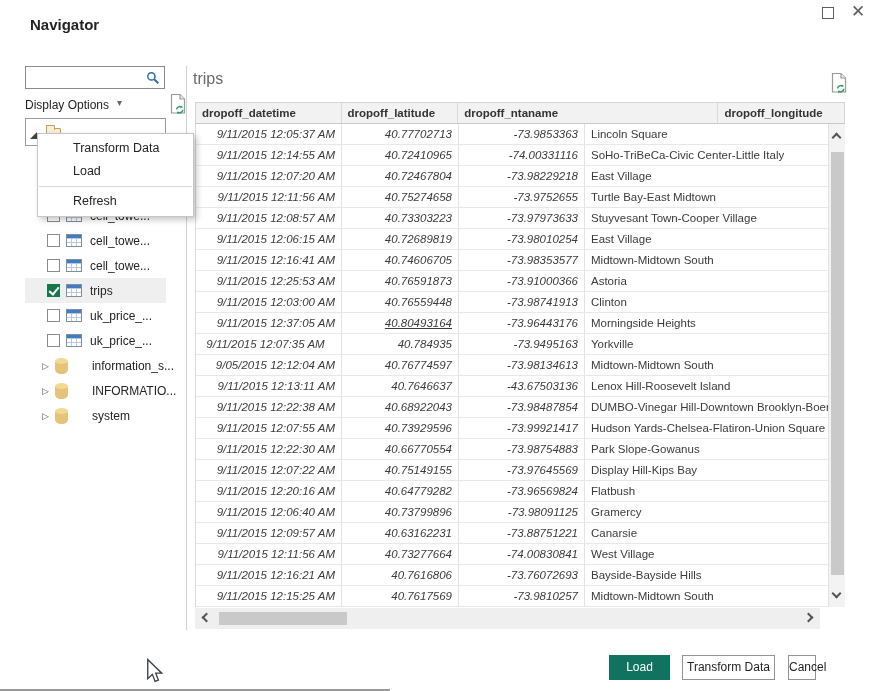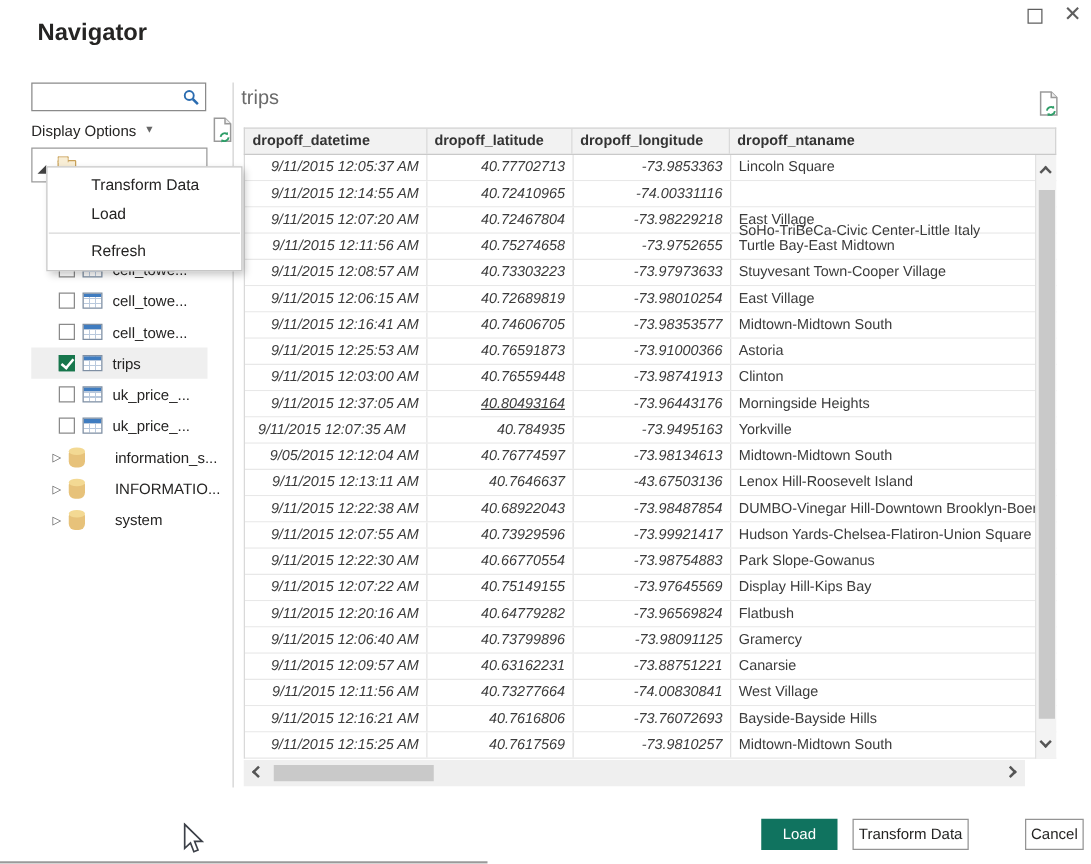--- a/index.html
+++ b/index.html
@@ -1,21 +1,21 @@
 <!DOCTYPE html>
 <html><head>
 <meta charset="utf-8">
 <style>
   * { box-sizing: border-box; margin: 0; padding: 0; }
   html,body { background:#fff; }
   body { font-family: "Liberation Sans", sans-serif; }
   .stage { position:relative; width:873px; height:691px; background:#fff; overflow:hidden; }
 
   
-  .dlg-title { position:absolute; left:30px; top:16px; font-size:19px; font-weight:700; color:#252423; }
+  .dlg-title { position:absolute; left:30px; top:16px; font-size:15px; font-weight:700; color:#252423; }
   .win-max { position:absolute; left:822px; top:7px; width:12px; height:12px; border:1px solid #5f5f5f; cursor:pointer; }
   .win-close { position:absolute; left:851px; top:1px; font-size:17px; color:#5f5f5f; cursor:pointer; line-height:22px; }
 
   
   .search-box { position:absolute; left:25px; top:66px; width:140px; height:23px; border:1px solid #8a8a8a; background:#fff; }
   .search-box input { position:absolute; left:4px; top:2px; width:112px; height:17px; border:none; outline:none; font-size:12px; }
   .search-ic { position:absolute; right:4px; top:4px; }
   .disp-row { position:absolute; left:25px; top:96px; width:140px; height:20px; font-size:12px; color:#252423; }
   .disp-label { position:absolute; left:0; top:2px; }
   .disp-caret { position:absolute; left:92px; top:1px; color:#666; font-size:10px; }
@@ -75,21 +75,21 @@
   .chev { position:absolute; width:7px; height:7px; border-right:2px solid #555; border-bottom:2px solid #555; }
   .chev.up    { left:4px; top:10px;  transform:rotate(-135deg); }
   .chev.down  { left:4px; bottom:10px; transform:rotate(45deg); }
   .chev.left  { left:8px;  top:6px; transform:rotate(135deg); }
   .chev.right { right:8px; top:6px; transform:rotate(-45deg); }
 
   
   .btn { position:absolute; top:655px; height:25px; font-size:12px; text-align:center; line-height:23px; cursor:pointer; }
   .btn-load { left:609px; width:61px; color:#fff; border:1px solid transparent; }
   .btn-transform { left:682px; width:93px; background:#fff; border:1px solid #949494; color:#252423; }
-  .btn-cancel { left:820px; width:47px; background:#fff; border:1px solid #949494; color:#252423; }
+  .btn-cancel { left:788px; width:28px; background:#fff; border:1px solid #949494; color:#252423; }
 
   .cursor { position:absolute; left:145px; top:658px; z-index:30; }
   .bottom-line { position:absolute; left:0px; top:689px; width:390px; height:2px; background:#9a9a9a; }
 </style>
 </head>
 <body>
 
 <div class="stage">
 
   <div class="dlg-title">Navigator</div>
@@ -190,35 +190,35 @@
       <path d="M13.9 16.9 a3.4 3.4 0 0 1 -5.2 2.4" fill="none" stroke="#2E9E68" stroke-width="1.5"></path>
       <path d="M13.2 12.5 l0.2 2.4 -2.3 -0.6 z" fill="#2E9E68"></path>
       <path d="M8.2 21 l-0.2 -2.4 2.3 0.6 z" fill="#2E9E68"></path>
     </svg>
   </span>
 
   <div class="tbl">
     <div class="tbl-head">
       <div class="th" style="width:146px">dropoff_datetime</div>
       <div class="th" style="width:117px">dropoff_latitude</div>
+      <div class="th" style="width:261px">dropoff_ntaname</div>
       <div class="th" style="width:126px">dropoff_longitude</div>
-      <div class="th" style="width:261px">dropoff_ntaname</div>
     </div>
     <div class="tbl-body">
       <div class="tr">
           <div class="td num" style="width: 146px;">9/11/2015 12:05:37 AM</div>
           <div class="td num" style="width: 117px;">40.77702713</div>
           <div class="td num" style="width: 126px;">-73.9853363</div>
           <div class="td txt" style="width: 244px;">Lincoln Square</div>
         </div>
         <div class="tr">
           <div class="td num" style="width: 146px;">9/11/2015 12:14:55 AM</div>
           <div class="td num" style="width: 117px;">40.72410965</div>
           <div class="td num" style="width: 126px;">-74.00331116</div>
-          <div class="td txt" style="width: 244px; margin-top: 30px;">SoHo-TriBeCa-Civic Center-Little Italy</div>
+          <div class="td txt" style="width: 244px;">SoHo-TriBeCa-Civic Center-Little Italy</div>
         </div>
         <div class="tr">
           <div class="td num" style="width: 146px;">9/11/2015 12:07:20 AM</div>
           <div class="td num" style="width: 117px;">40.72467804</div>
           <div class="td num" style="width: 126px;">-73.98229218</div>
           <div class="td txt" style="width: 244px;">East Village</div>
         </div>
         <div class="tr">
           <div class="td num" style="width: 146px;">9/11/2015 12:11:56 AM</div>
           <div class="td num" style="width: 117px;">40.75274658</div>

